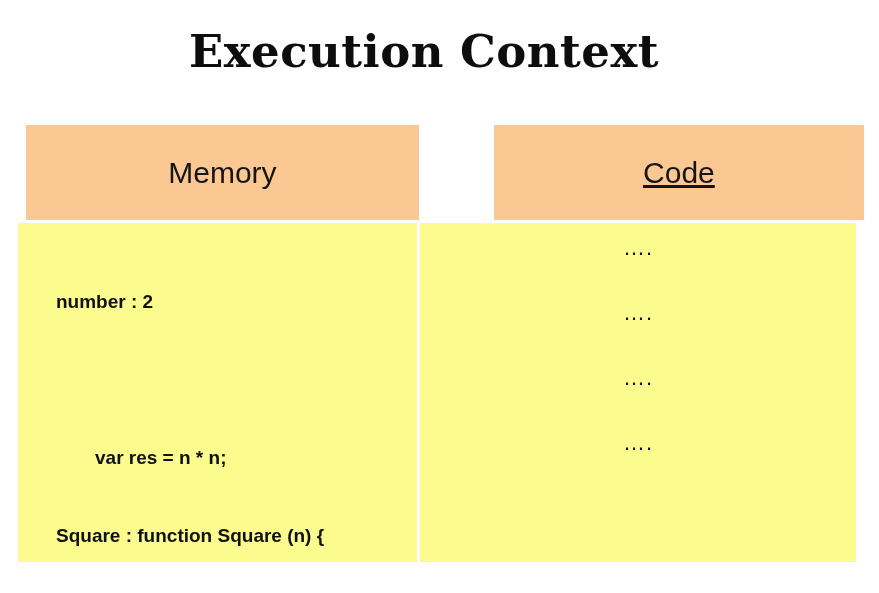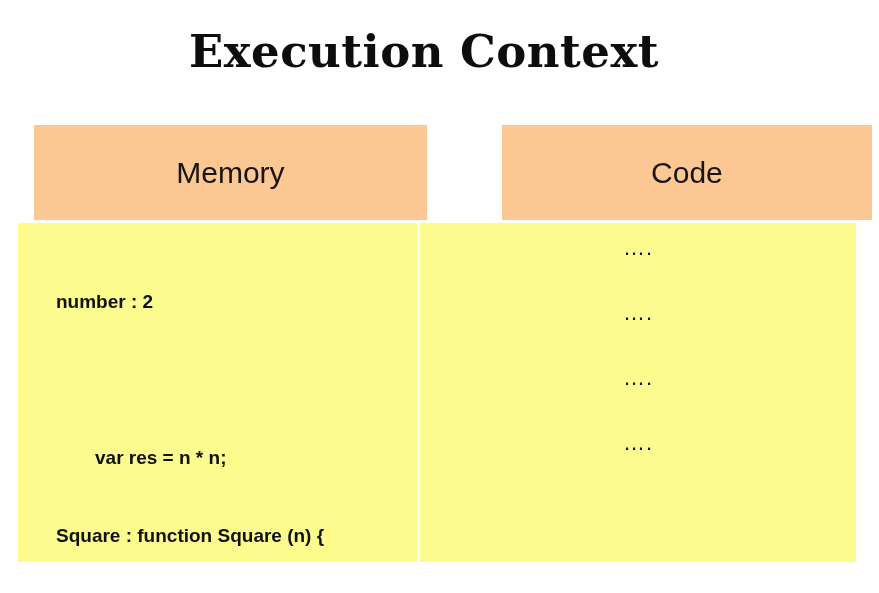--- a/index.html
+++ b/index.html
@@ -36,41 +36,41 @@
   .ec-table {
     position: absolute;
     left: 18px;
     top: 125px;
     width: 838px;
     height: 437px;
   }
 
   .ec-header-row {
     position: absolute;
-    left: 16px;
+    left: 8px;
     top: 0;
     width: 838px;
     height: 95px;
     display: flex;
     gap: 36px;
   }
   .ec-header-cell {
     height: 95px;
     background: #fbc894;
     display: flex;
     align-items: center;
     justify-content: center;
     font-family: "Liberation Sans", sans-serif;
     font-size: 30px;
     color: #151515;
     box-sizing: border-box;
   }
   .ec-header-cell.left  { width: 399px; }
   .ec-header-cell.spacer{ width: 3px; background: #ffffff; }
-  .ec-header-cell.right { width: 376px; }
+  .ec-header-cell.right { width: 376px; text-decoration: underline; }
 
   .ec-row-gap {
     position: absolute;
     left: 0;
     top: 95px;
     width: 838px;
     height: 3px;
     background: #ffffff;
   }
 

